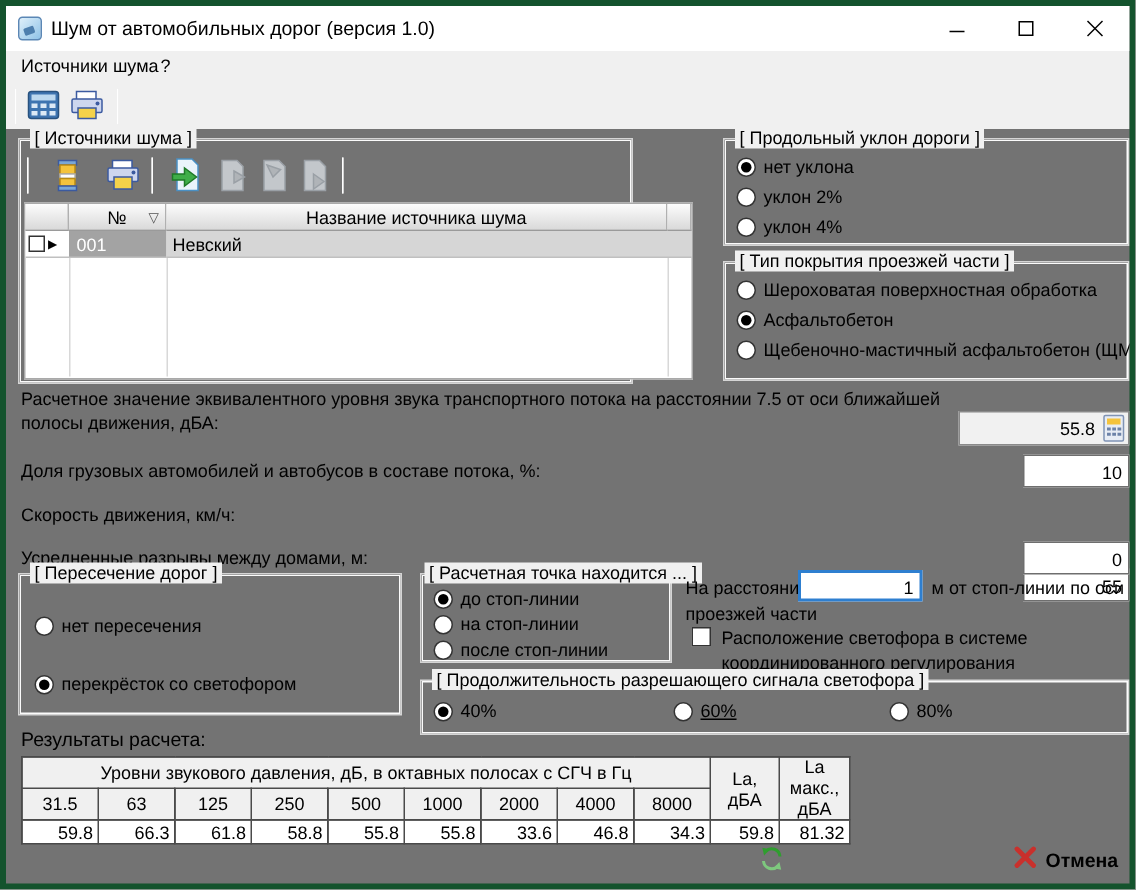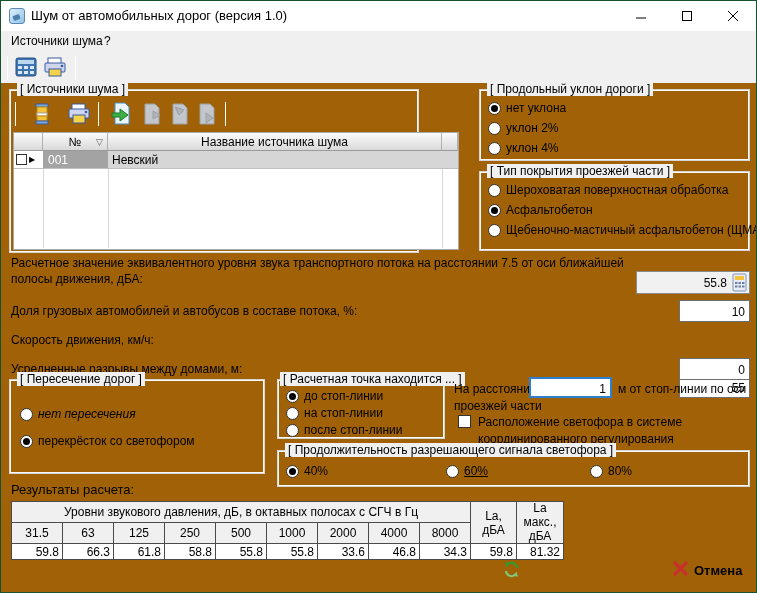--- a/index.html
+++ b/index.html
@@ -1,20 +1,20 @@
 <!DOCTYPE html>
 <html><head>
 <meta charset="utf-8">
 <style>
   * { margin:0; padding:0; box-sizing:border-box; }
   html,body { background:#cfcfcf; }
   body { font-family:"Liberation Sans", sans-serif; }
   .window {
-    position:relative; width:757px; height:593px; background:#a16207;
-    border:1px solid #14532d; overflow:hidden; font-size:12px; color:#000;
+    position:relative; width:757px; height:593px; background:#737373;
+    border:4px solid #14532d; overflow:hidden; font-size:12px; color:#000;
   }
   
   .titlebar { position:absolute; top:0; left:0; right:0; height:30px; background:#ffffff; }
   .app-icon { position:absolute; left:8px; top:7px; width:16px; height:16px;
     background:linear-gradient(135deg,#dff0fa,#8fc3e8); border:1px solid #5b87b5; border-radius:3px; }
   .app-icon::after { content:""; position:absolute; left:3px; top:6px; width:7px; height:5px;
     background:#4d7fae; border-radius:1px; transform:rotate(-20deg); }
   .title-text { position:absolute; left:30px; top:7px; font-size:13px; color:#000; }
   .win-controls { position:absolute; right:0; top:0; display:flex; }
   .win-btn { width:46px; height:30px; display:flex; align-items:center; justify-content:center; background:#fff; }
@@ -237,25 +237,25 @@
 
   <div class="lbl" style="left:10px; top:303px;">Доля грузовых автомобилей и автобусов в составе потока, %:</div>
   <input class="field" style="left: 678px; top: 299px; width: 71px; height: 22px;" value="10">
   <div class="lbl" style="left:10px; top:332px;">Скорость движения, км/ч:</div>
   <input class="field" style="left: 678px; top: 328px; width: 71px; height: 22px; margin-top: 47px;" value="55">
   <div class="lbl" style="left:10px; top:361px;">Усредненные разрывы между домами, м:</div>
   <input class="field" style="left: 678px; top: 357px; width: 71px; height: 22px;" value="0">
 
   <div class="group" style="left:8px; top:378px; width:256px; height:95px;">
     <span class="group-label">[ Пересечение дорог ]</span>
-    <div class="radio" style="left:10px; top:27px;font-style:italic;">
+    <div class="radio" style="left:10px; top:27px;">
       <span class="rdot"></span>
         <span>нет пересечения</span>
     </div>
-    <div class="radio checked" style="left:10px; top:54px;">
+    <div class="radio checked" style="left:10px; top:66px;">
       <span class="rdot"></span>
         <span>перекрёсток со светофором</span>
     </div>
   </div>
 
   <div class="group" style="left:276px; top:378px; width:168px; height:60px;">
     <span class="group-label" style="left:2px;">[ Расчетная точка находится ... ]</span>
     <div class="radio checked" style="left:8px; top:9px;">
       <span class="rdot"></span>
         <span>до стоп-линии</span>

